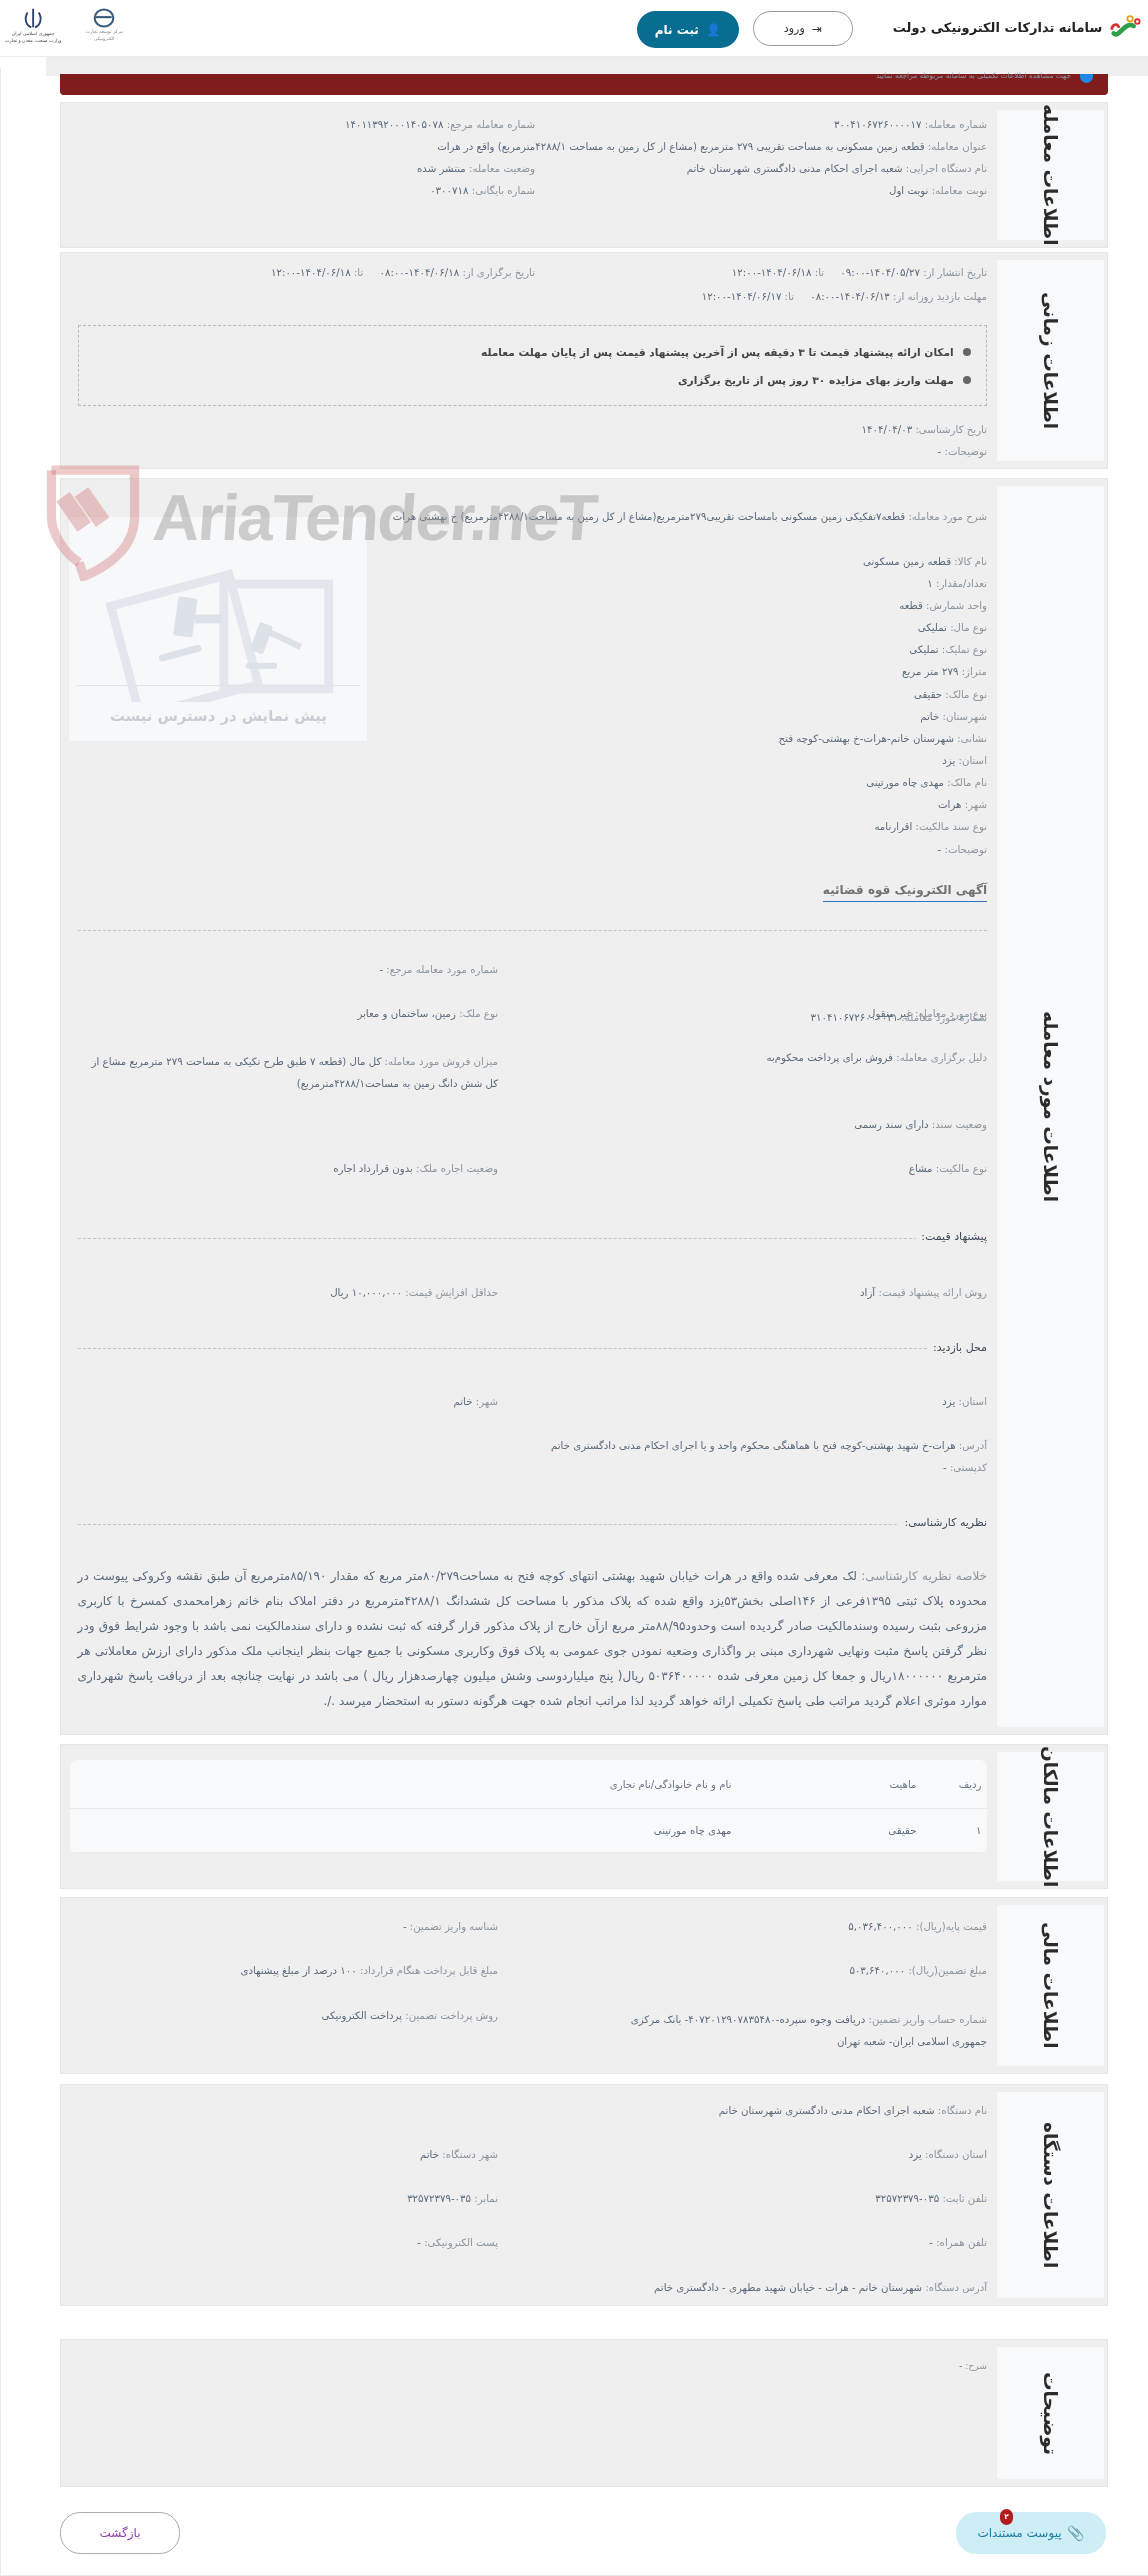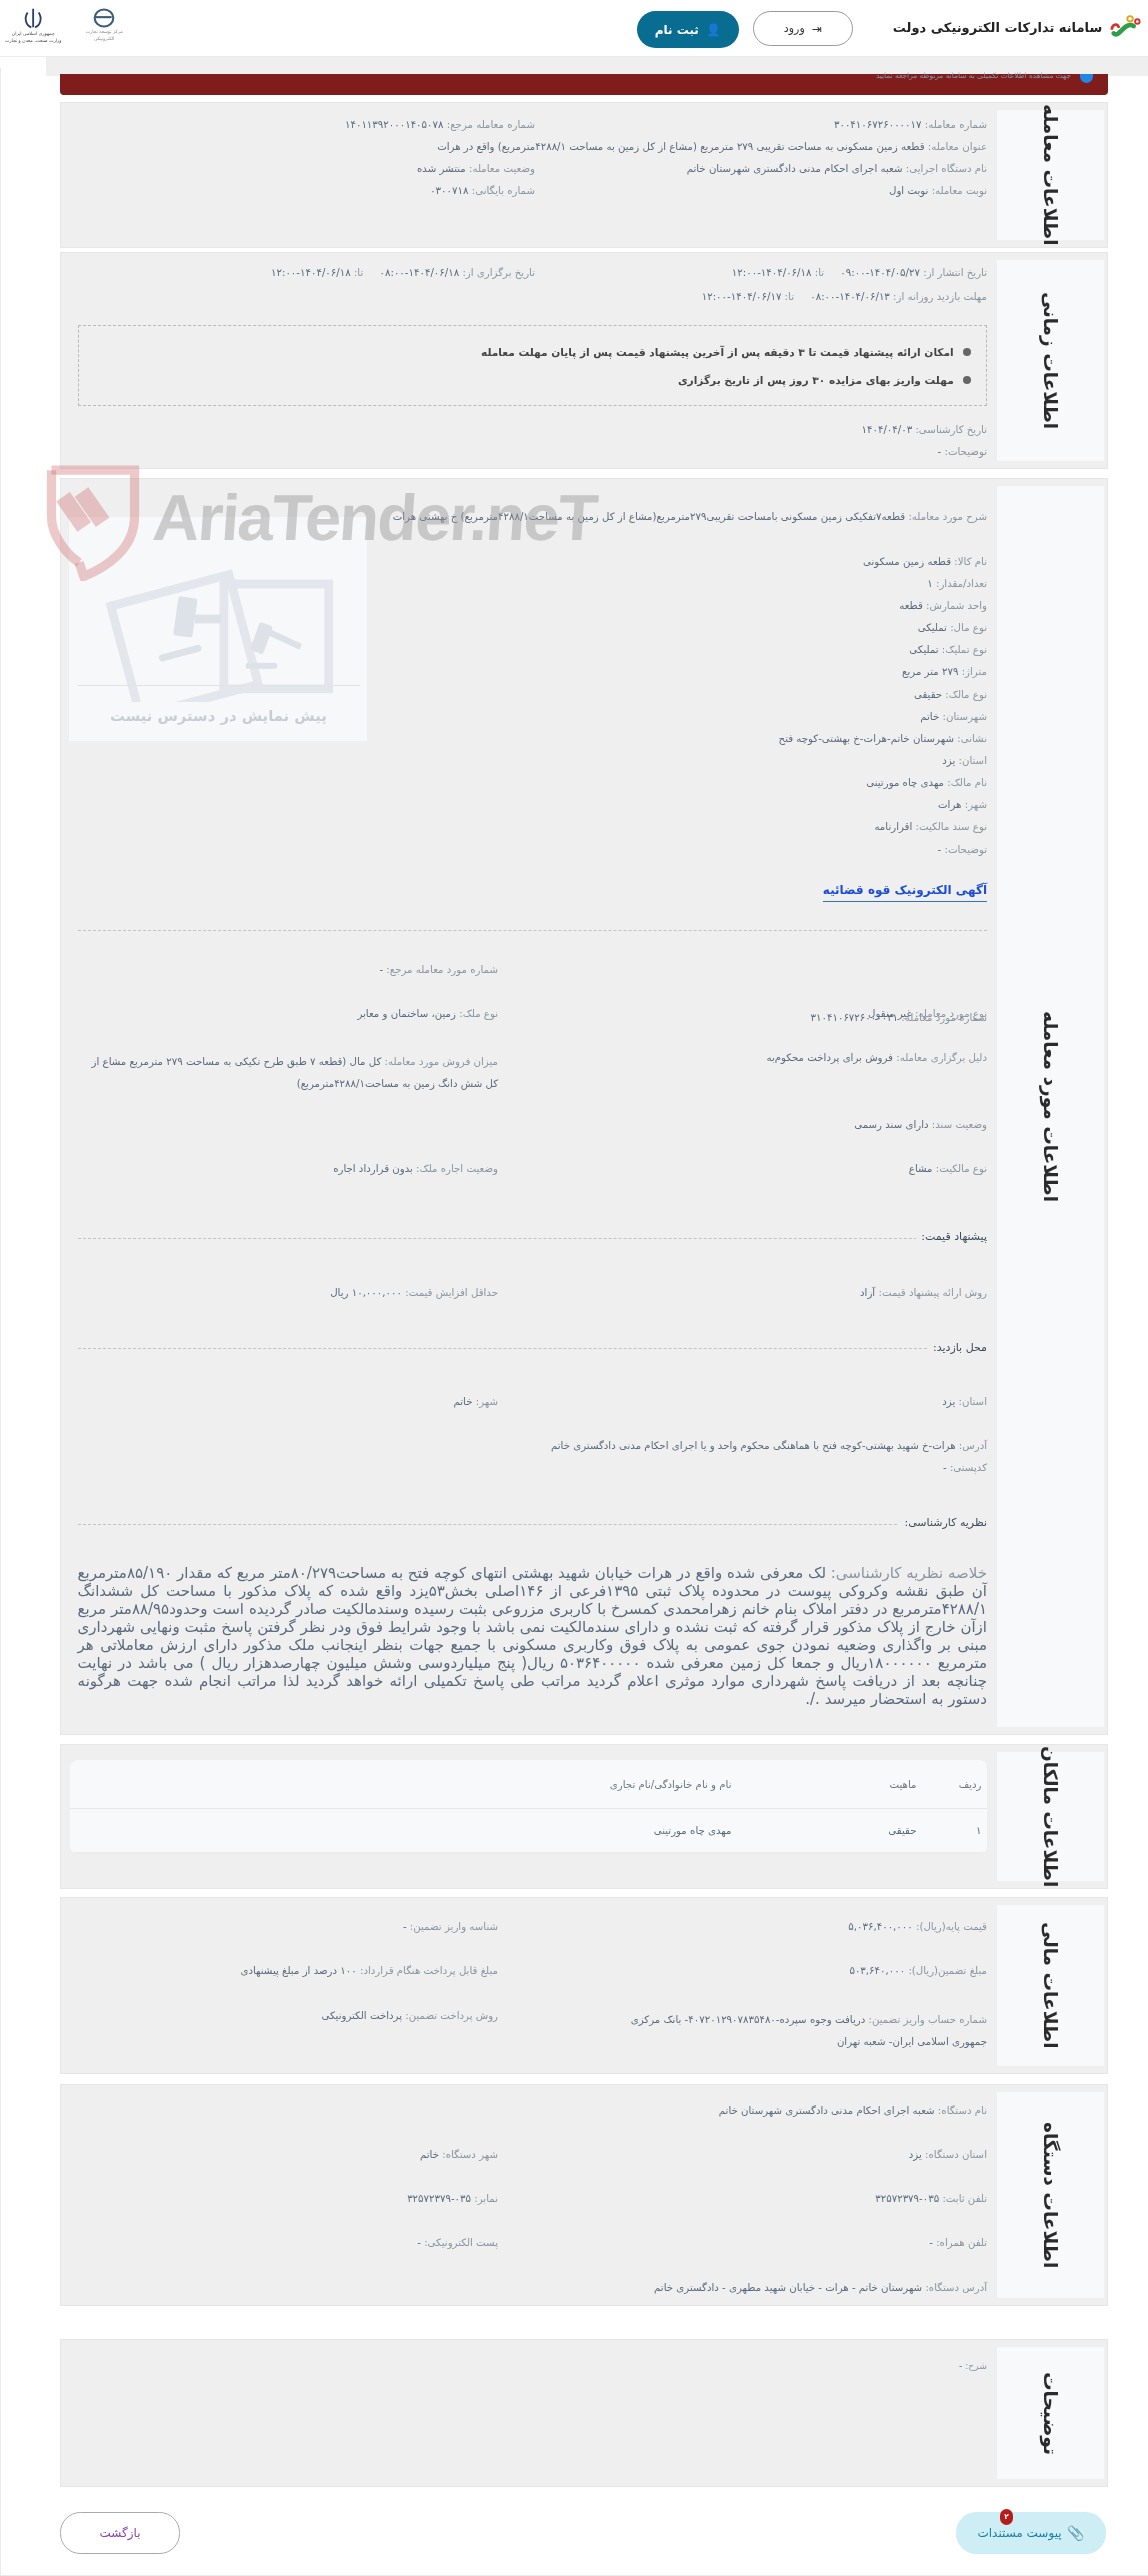--- a/index.html
+++ b/index.html
@@ -35,31 +35,31 @@
   .field .val { color: #5a6a7d; }
   .field.wrap { white-space: normal; }
 
   .bullets { position: absolute; right: 0; left: 0; border: 1.4px dashed #b9b9b9; }
   .bullet { position: absolute; right: 14.8px; display: flex; align-items: center; gap: 9.2px; font-size: 10.6px; color: #444; font-weight: bold; white-space: nowrap; }
   .bullet .bdot { width: 8.3px; height: 8.3px; border-radius: 50%; background: #666; }
 
   .dash-line { position: absolute; left: 0; right: 0; border-top: 1.4px dashed #c3c3c3; height: 0; }
   .sub-heading { position: absolute; right: 0; font-size: 11px; color: #3b4a5a; background: #efefef; padding-left: 5.5px; white-space: nowrap; }
 
-  .link-tab { position: absolute; right: 0; font-size: 12px; color: #1d4ed8; font-weight: bold; border-bottom: 1.8px solid #2f72c0; padding-bottom: 3.7px; cursor: pointer; white-space: nowrap; }
+  .link-tab { position: absolute; right: 0; font-size: 12px; color: #737373; font-weight: bold; border-bottom: 1.8px solid #2f72c0; padding-bottom: 3.7px; cursor: pointer; white-space: nowrap; }
 
   .preview { position: absolute; left: 7.4px; top: 83px; width: 300px; height: 226px; background: #f7f8fa; border: 0.9px solid #eceef1; }
   .preview .cap { position: absolute; bottom: 16.6px; left: 0; right: 0; text-align: center; font-size: 14.8px; color: #c9cdd3; font-weight: bold; }
   .preview .line { position: absolute; left: 7.4px; right: 7.4px; bottom: 55px; border-top: 0.9px solid #e0e3e8; }
 
   .watermark { position: absolute; left: 42px; top: 461px; width: 572px; height: 111px; pointer-events: none; }
   .watermark .wm-text { position: absolute; left: 111px; top: 18.5px; font-size: 65px; font-weight: bold; color: rgba(150,150,150,0.45); font-family: "Liberation Sans", sans-serif; direction: ltr; letter-spacing: -1.8px; transform: skewX(-4deg); }
   .watermark .wm-shield { position: absolute; left: 0; top: 0; width: 102px; height: 120px; }
 
-  .expert-text { position: absolute; right: 0; left: 0; font-size: 15px; line-height: 18px; color: #5a6a7d; text-align: justify; }
+  .expert-text { position: absolute; right: 0; left: 0; font-size: 12px; line-height: 25px; color: #5a6a7d; text-align: justify; }
   .expert-text .lbl { color: #8a95a0; }
 
   table.owners { position: absolute; left: 16.6px; right: 0; top: 32px; width: calc(100% - 16.6px); border-collapse: collapse; background: #f8f9fa; border-radius: 7.4px; overflow: hidden; }
   table.owners th { font-weight: normal; font-size: 10.2px; color: #6b7785; height: 49px; text-align: right; border-bottom: 1.8px solid #e8e8e8; padding-right: 5.5px; }
   table.owners td { font-size: 10.2px; color: #5a6a7d; height: 44px; text-align: right; border-bottom: 2.8px solid #ececec; padding-right: 5.5px; }
 
   
   .btn-attach { position: absolute; right: 42px; top: 2512px; width: 150px; height: 42px; background: #cdeef5; border-radius: 20.3px; display: flex; align-items: center; justify-content: center; gap: 5.5px; font-size: 12px; color: #1d7ea5; cursor: pointer; }
   .badge { position: absolute; right: 135px; top: 2509px; width: 13px; height: 15.7px; background: #b51d1d; border-radius: 6.5px; color: #fff; font-size: 7.4px; text-align: center; line-height: 15.7px; font-weight: bold; }
   .btn-back { position: absolute; left: 60px; top: 2512px; width: 120px; height: 42px; border: 0.9px solid #aaa; border-radius: 20.3px; background: #fff; display: flex; align-items: center; justify-content: center; font-size: 12px; color: #8e44ad; cursor: pointer; }

